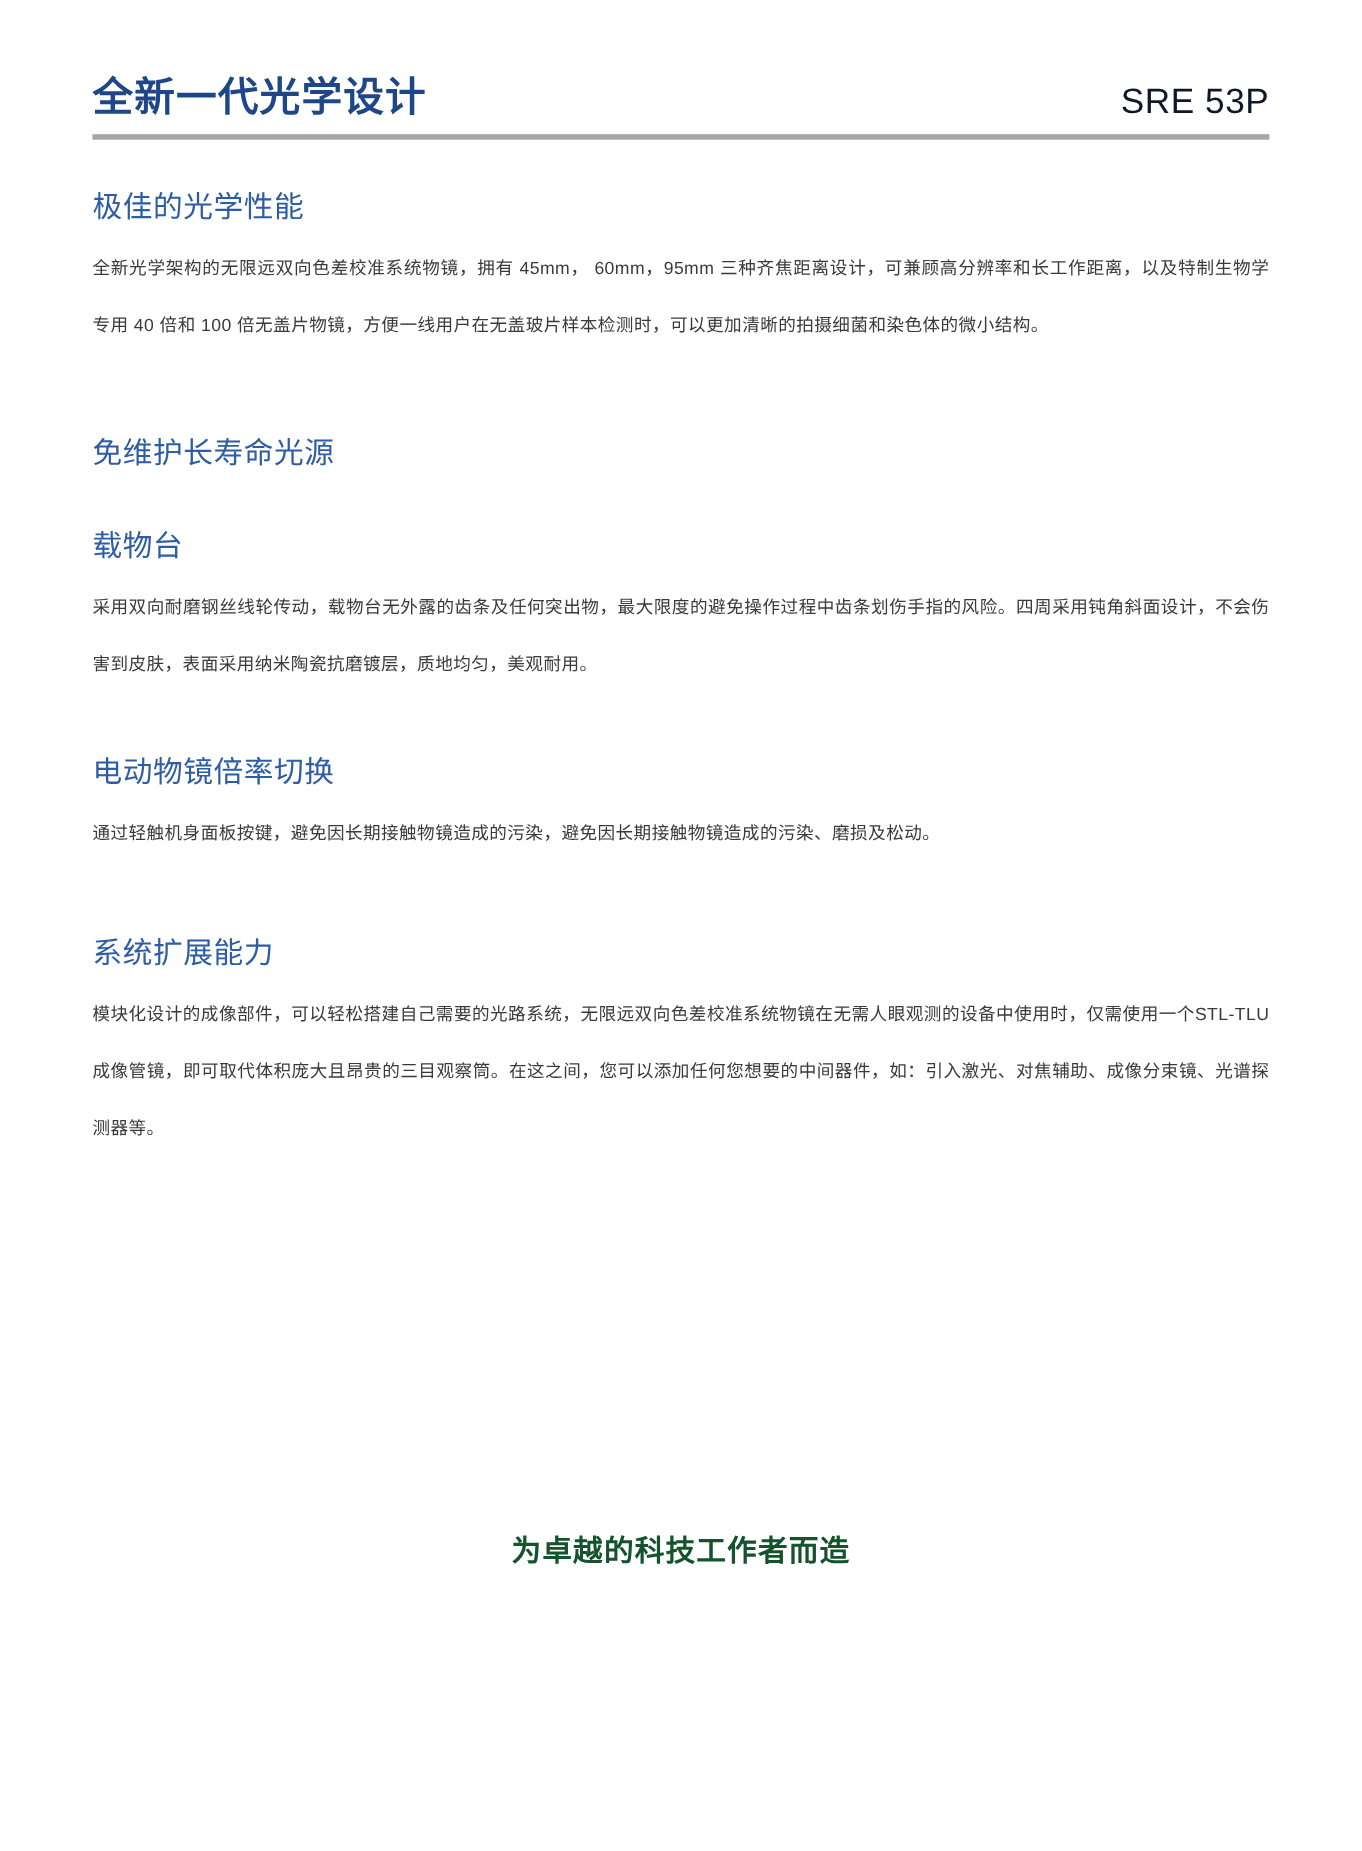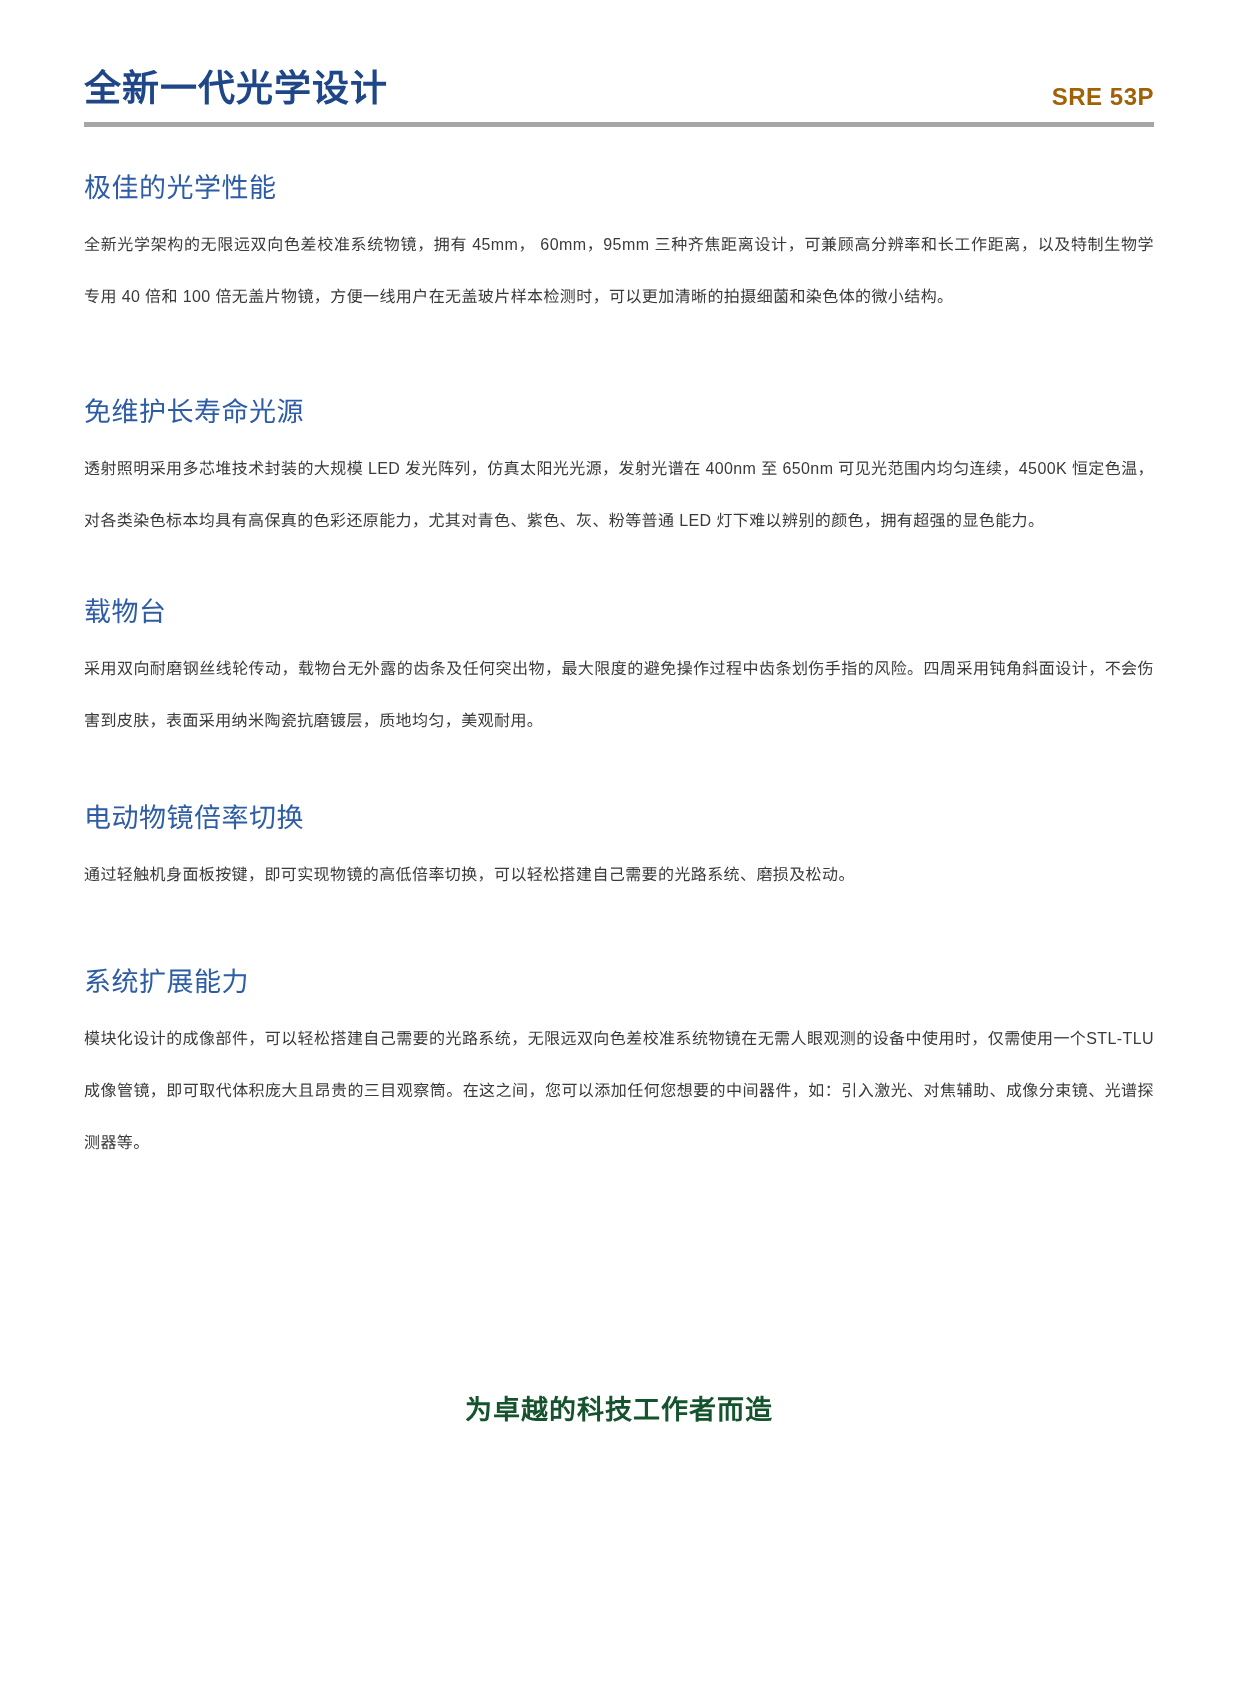--- a/index.html
+++ b/index.html
@@ -26,23 +26,23 @@
     align-items: flex-end;
   }
   .doc-title {
     font-size: 37px;
     font-weight: bold;
     color: #1F4788;
     letter-spacing: 1px;
     line-height: 1.25;
   }
   .doc-model {
-    font-size: 24px;
-    font-weight: bold;
-    color: #a16207;
+    font-size: 32px;
+    font-weight: normal;
+    color: #0f172a;
     letter-spacing: 0.5px;
     line-height: 1.25;
   }
   .header-rule {
     margin-top: 10px;
     height: 5px;
     background: #A6A6A6;
     border: none;
   }
 
@@ -97,31 +97,30 @@
     </div>
     <div class="header-rule"></div>
 
     <div class="section sec-1">
       <div class="sec-heading">极佳的光学性能</div>
       <div class="sec-body">全新光学架构的无限远双向色差校准系统物镜，拥有 45mm， 60mm，95mm 三种齐焦距离设计，可兼顾高分辨率和长工作距离，以及特制生物学专用 40 倍和 100 倍无盖片物镜，方便一线用户在无盖玻片样本检测时，可以更加清晰的拍摄细菌和染色体的微小结构。</div>
     </div>
 
     <div class="section sec-2">
       <div class="sec-heading">免维护长寿命光源</div>
-      <div class="sec-body">透射照明采用多芯堆技术封装的大规模 LED 发光阵列，仿真太阳光光源，发射光谱在 400nm 至 650nm 可见光范围内均匀连续，4500K 恒定色温，对各类染色标本均具有高保真的色彩还原能力，尤其对青色、紫色、灰、粉等普通 LED 灯下难以辨别的颜色，拥有超强的显色能力。</div>
     </div>
 
     <div class="section sec-3">
       <div class="sec-heading">载物台</div>
       <div class="sec-body">采用双向耐磨钢丝线轮传动，载物台无外露的齿条及任何突出物，最大限度的避免操作过程中齿条划伤手指的风险。四周采用钝角斜面设计，不会伤害到皮肤，表面采用纳米陶瓷抗磨镀层，质地均匀，美观耐用。</div>
     </div>
 
     <div class="section sec-4">
       <div class="sec-heading">电动物镜倍率切换</div>
-      <div class="sec-body">通过轻触机身面板按键，即可实现物镜的高低倍率切换，可以轻松搭建自己需要的光路系统、磨损及松动。</div>
+      <div class="sec-body">通过轻触机身面板按键，避免因长期接触物镜造成的污染，避免因长期接触物镜造成的污染、磨损及松动。</div>
     </div>
 
     <div class="section sec-5">
       <div class="sec-heading">系统扩展能力</div>
       <div class="sec-body">模块化设计的成像部件，可以轻松搭建自己需要的光路系统，无限远双向色差校准系统物镜在无需人眼观测的设备中使用时，仅需使用一个STL-TLU 成像管镜，即可取代体积庞大且昂贵的三目观察筒。在这之间，您可以添加任何您想要的中间器件，如：引入激光、对焦辅助、成像分束镜、光谱探测器等。</div>
     </div>
 
   </div>
 
   <div class="footer">

